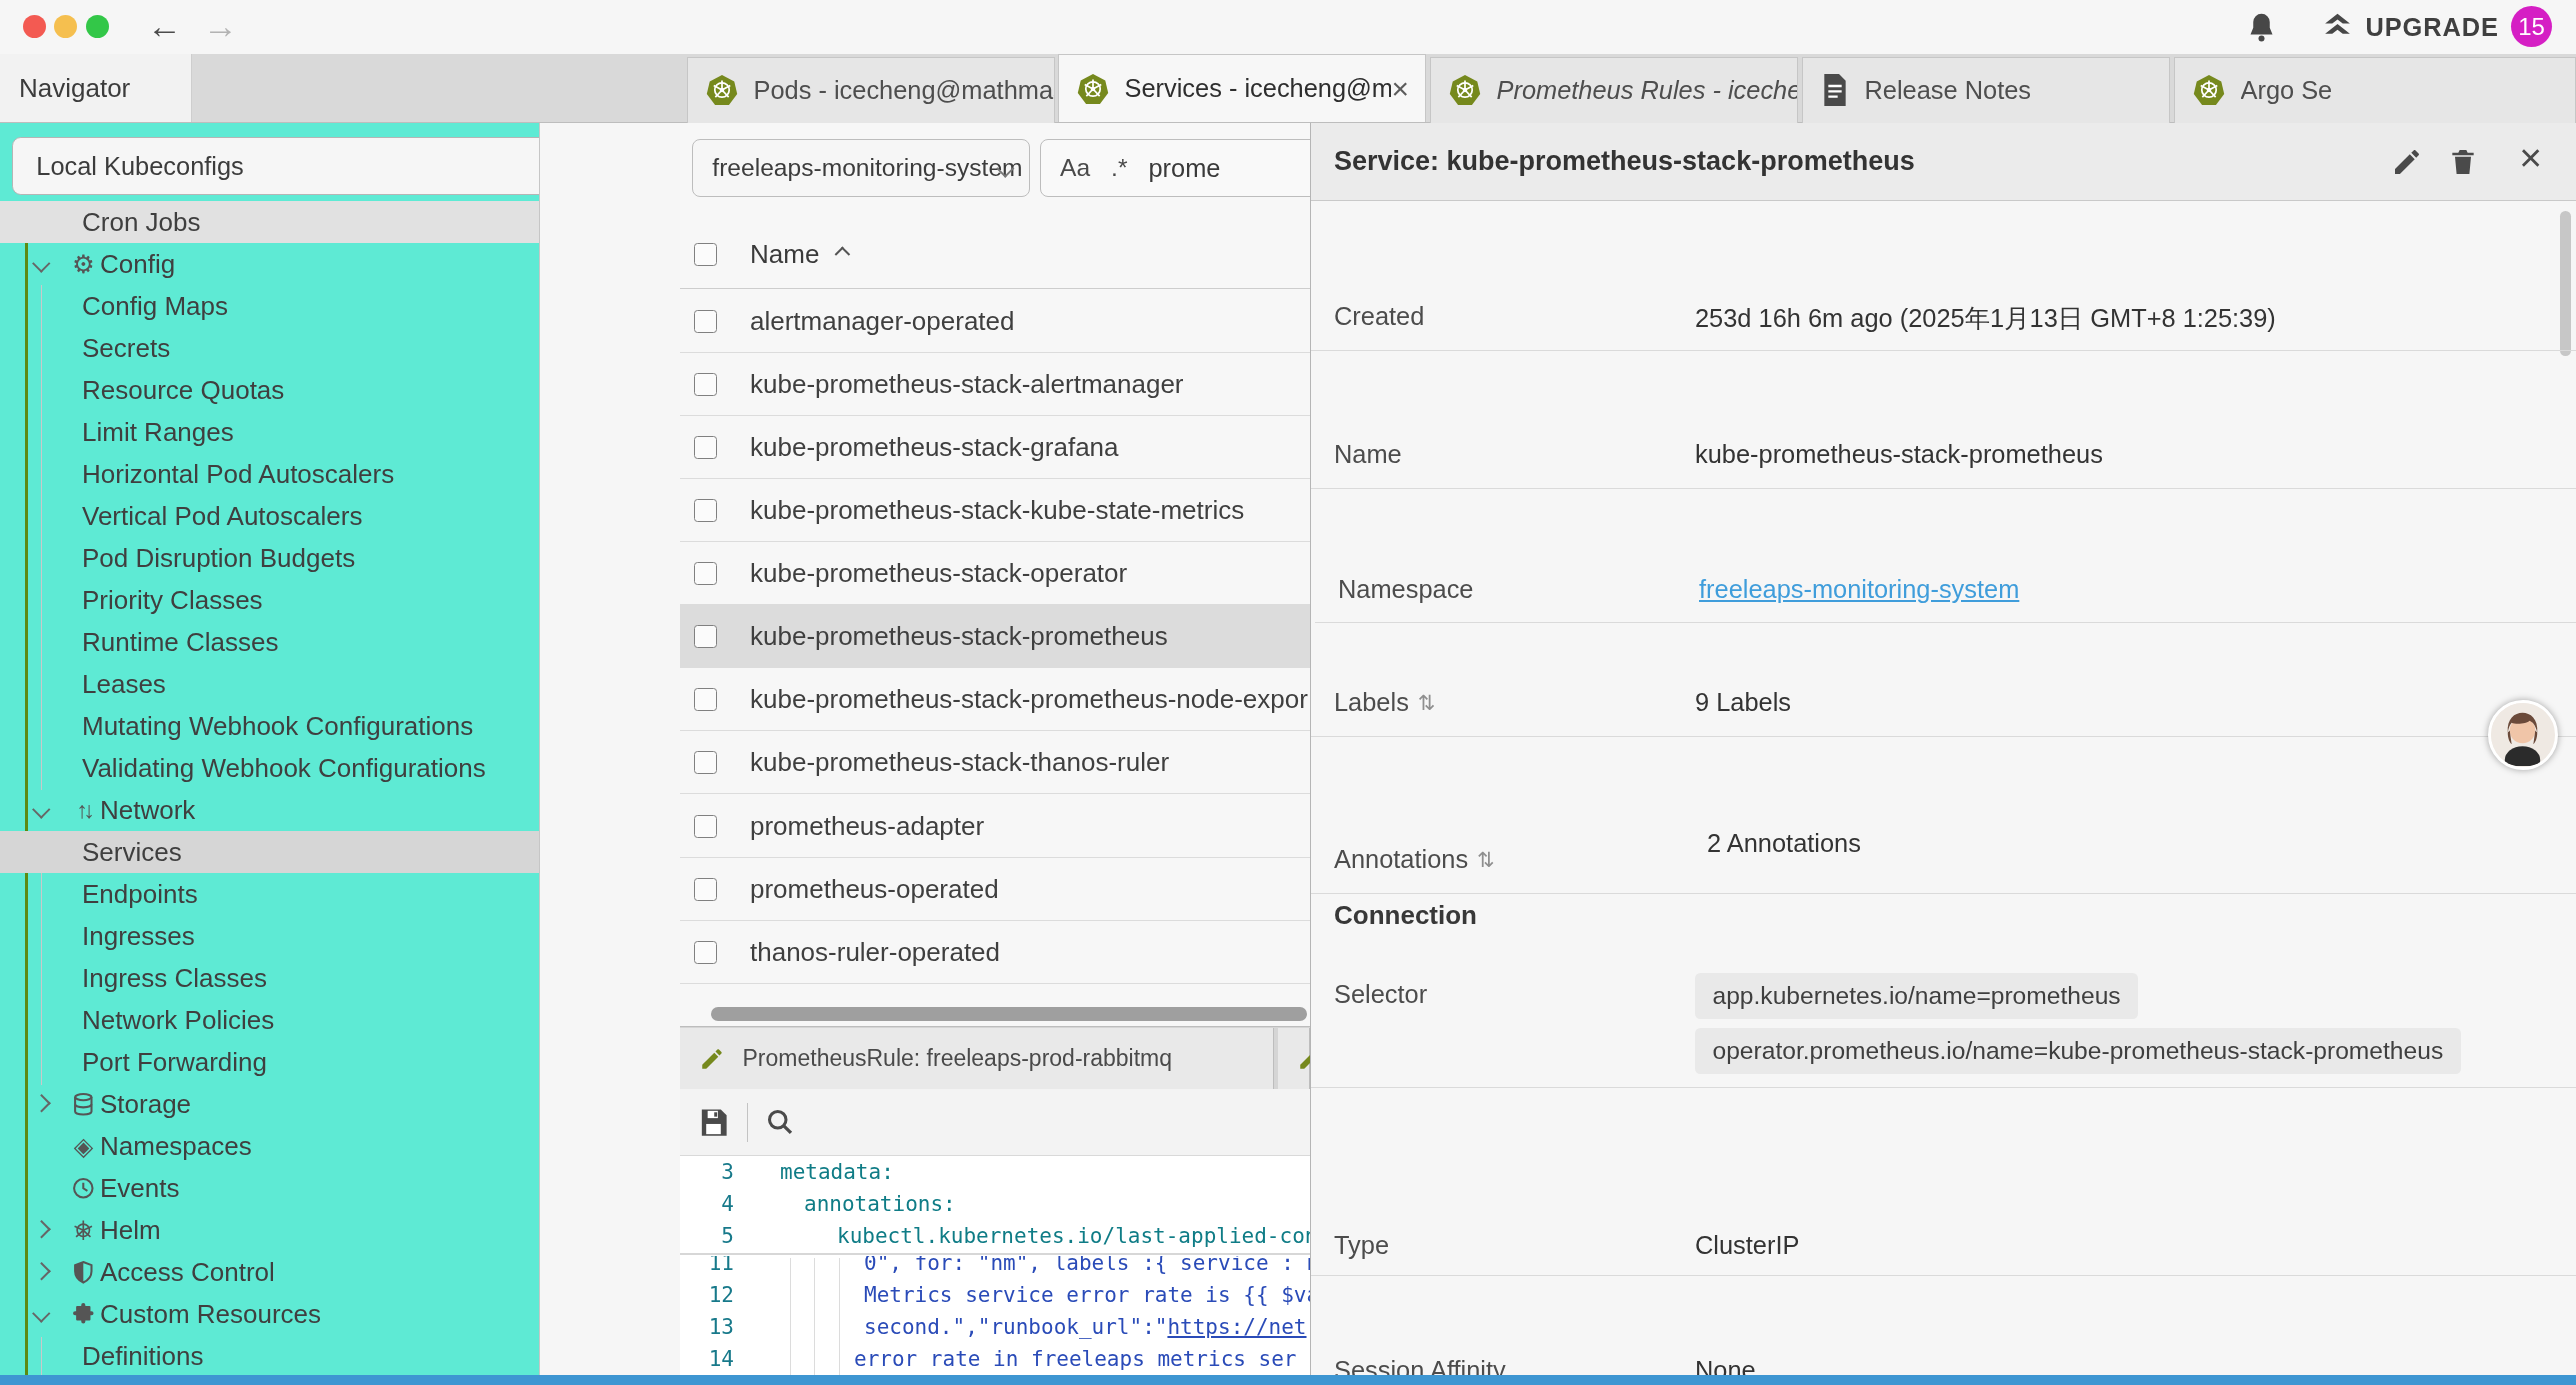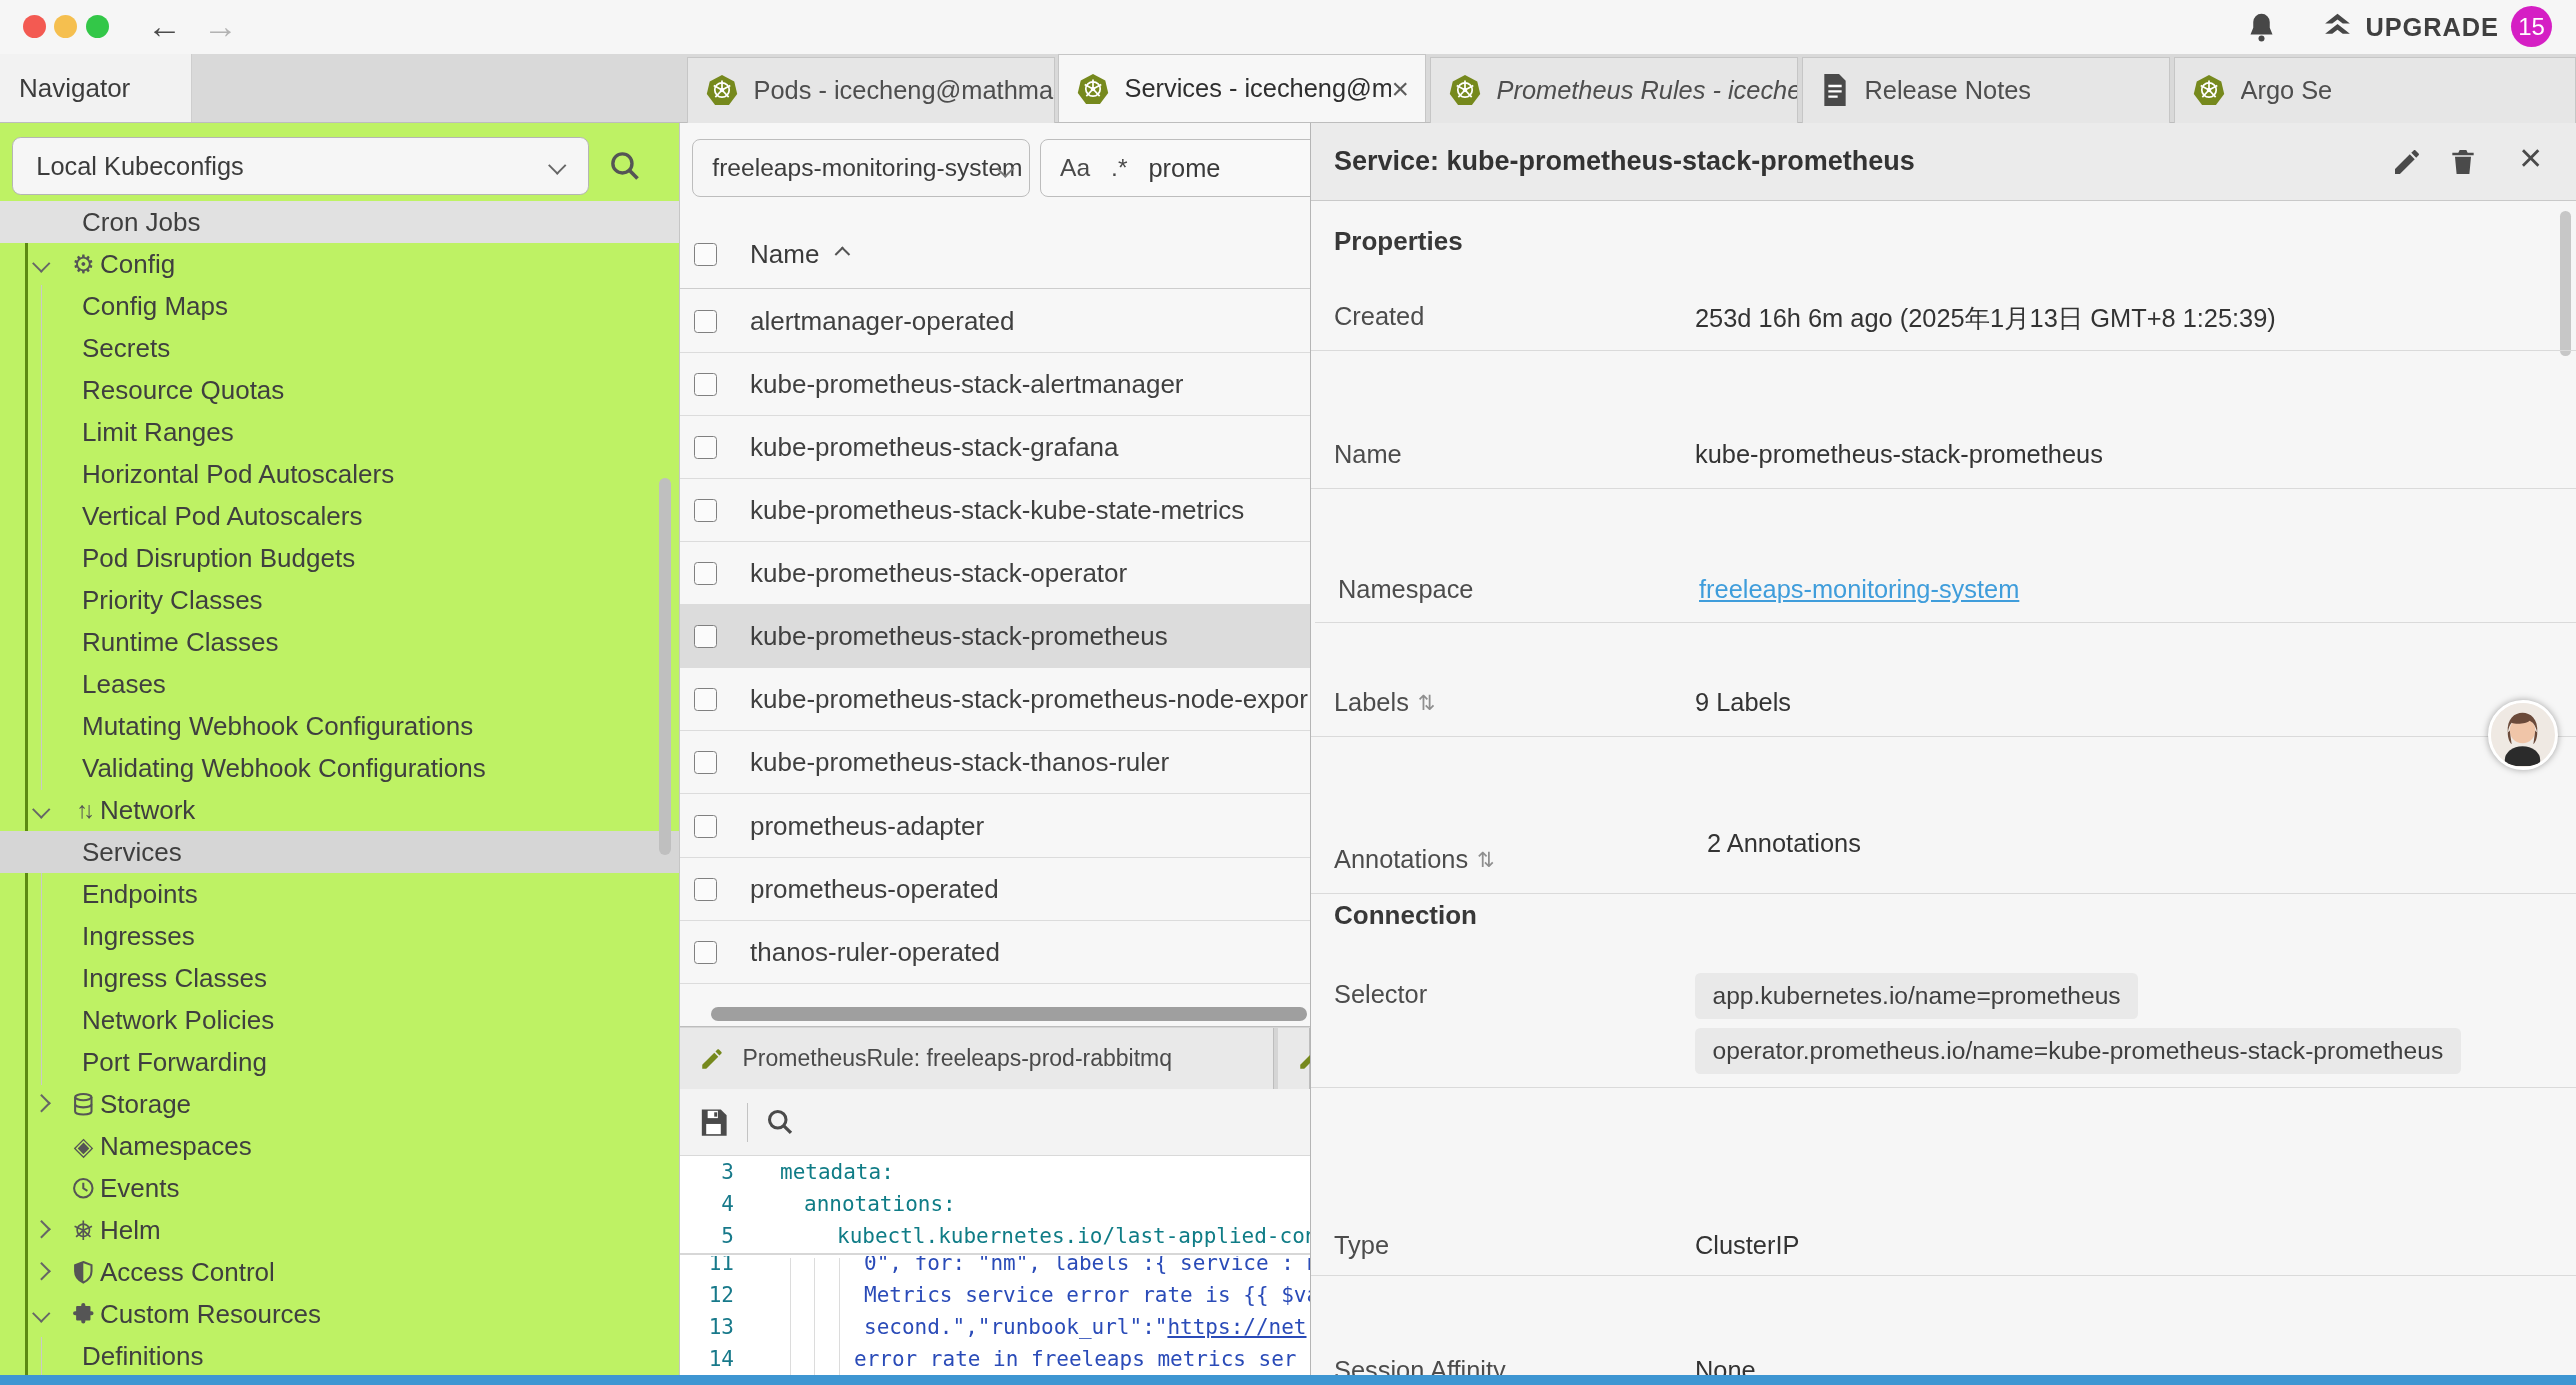--- a/index.html
+++ b/index.html
@@ -17,21 +17,21 @@
   .tab{top:2.6px;height:66px;display:flex;align-items:center;background:#e6e6e6;border:0.9px solid #c6c6c6;border-bottom:none;box-sizing:border-box;cursor:pointer;}
   .tab.active{background:#f7f7f7;top:0;height:68px;}
   .tab .tlabel{font-size:25.4px;color:#4e4e4e;white-space:nowrap;overflow:hidden;}
   .tab.active .tlabel{color:#2e2e2e;}
   .tab .ticon{margin:0 16px 0 17.5px;flex:0 0 auto;}
   .tab .tclose{margin-left:auto;margin-right:16px;font-size:30px;color:#5c5c5c;line-height:26px;}
   #navtab{left:0;top:0;width:191px;height:68px;background:#f2f2f2;display:flex;align-items:center;border-right:0.9px solid #cecece;}
   #navtab span{margin-left:19px;font-size:26px;color:#3c3c3c;}
   .italic{font-style:italic;}
   
-  #sidebar{left:0;top:123px;width:680px;height:1252px;background:#bef264;border-right:0.9px solid #c6c6c6;box-sizing:border-box;overflow:hidden;}
+  #sidebar{left:0;top:123px;width:540px;height:1252px;background:#5eead4;border-right:0.9px solid #c6c6c6;box-sizing:border-box;overflow:hidden;}
   #kubeselect{left:12.3px;top:14px;width:577px;height:58px;background:#f6f6f6;border:1.8px solid #b5b5b5;border-radius:8.8px;box-sizing:border-box;display:flex;align-items:center;cursor:pointer;}
   #kubeselect span{margin-left:23px;font-size:25.4px;color:#3c3c3c;}
   .chev{display:inline-block;width:10.5px;height:10.5px;border-right:2.6px solid #666;border-bottom:2.6px solid #666;}
   .chev.down{transform:rotate(45deg);}
   .chev.right{transform:rotate(-45deg);}
   .chev.up{transform:rotate(225deg);}
   #kubeselect .chev{position:absolute;right:24.6px;top:21px;}
   #sbsearch{left:607px;top:24.6px;}
   #greenline{left:25.4px;top:78px;width:2.6px;height:1178px;background:#5d8a12;}
   .guide{left:41px;width:0.9px;background:#c9c9c9;}
@@ -502,23 +502,20 @@
           <svg width="32" height="32" viewBox="0 0 24 24">
             <path fill="#4a4a4a" d="M6 8h12l-1.2 13H7.2zM9.5 3h5l1 2H20v2H4V5h4.5z"></path>
           </svg>
         </span>
       <span class="hic" style="right:35px;top:19px;">
           <span id="dclose">×</span>
         </span>
     </div>
     <div id="dscroll" class="abs"></div>
 
-    <div class="abs" style="top:78px;height:80px;width:1266px;display:flex;align-items:center;">
-      <span class="dsection">Properties</span>
-    </div>
 
     <div class="drow abs" style="top:158px;left:0;width:1266px;height:70px;">
       <span class="dlabel" style="top:21px;">Created</span>
       <span class="dvalue" style="top:21px;">253d 16h 6m ago (2025年1月13日 GMT+8 1:25:39)</span>
     </div>
     <div class="drow abs" style="top:228px;left:0;width:1266px;height:68px;">
       <span class="dlabel" style="top:19px;">Name</span>
       <span class="dvalue" style="top:19px;">kube-prometheus-stack-prometheus</span>
     </div>
     <div class="drow abs" style="top:295px;left:4px;width:1266px;height:67px;">

